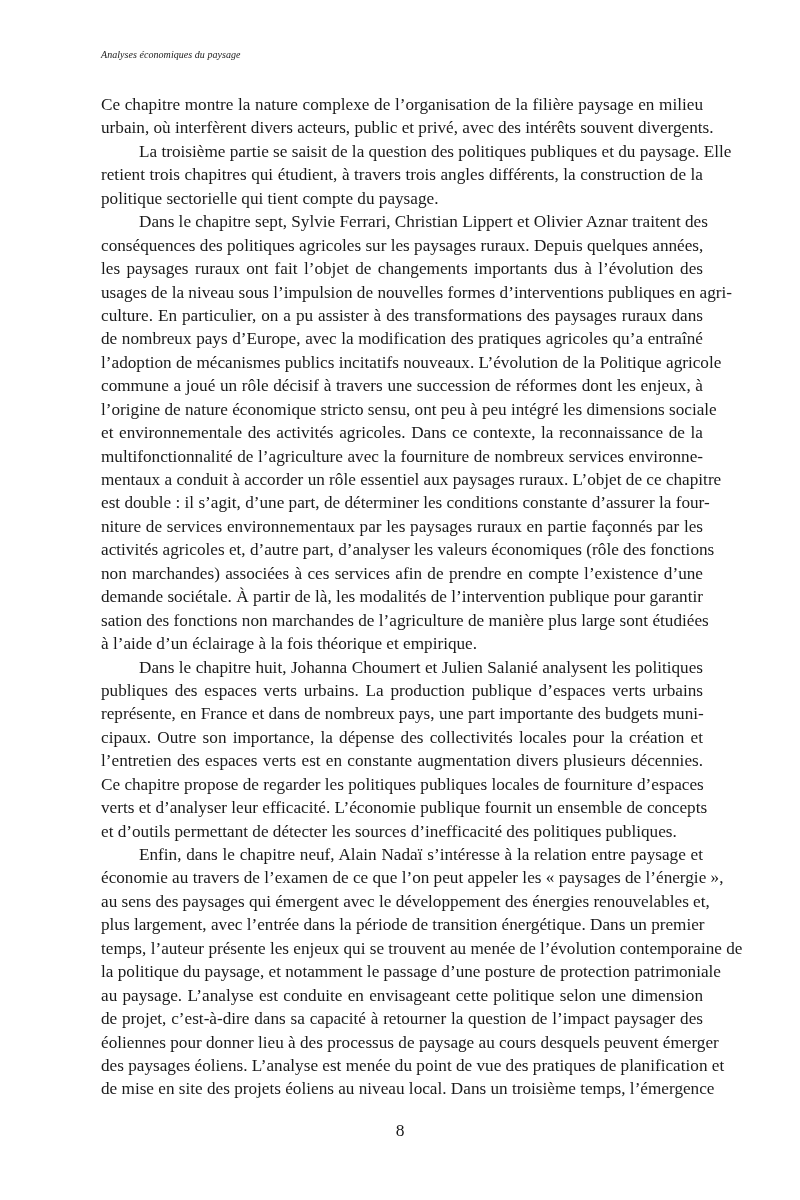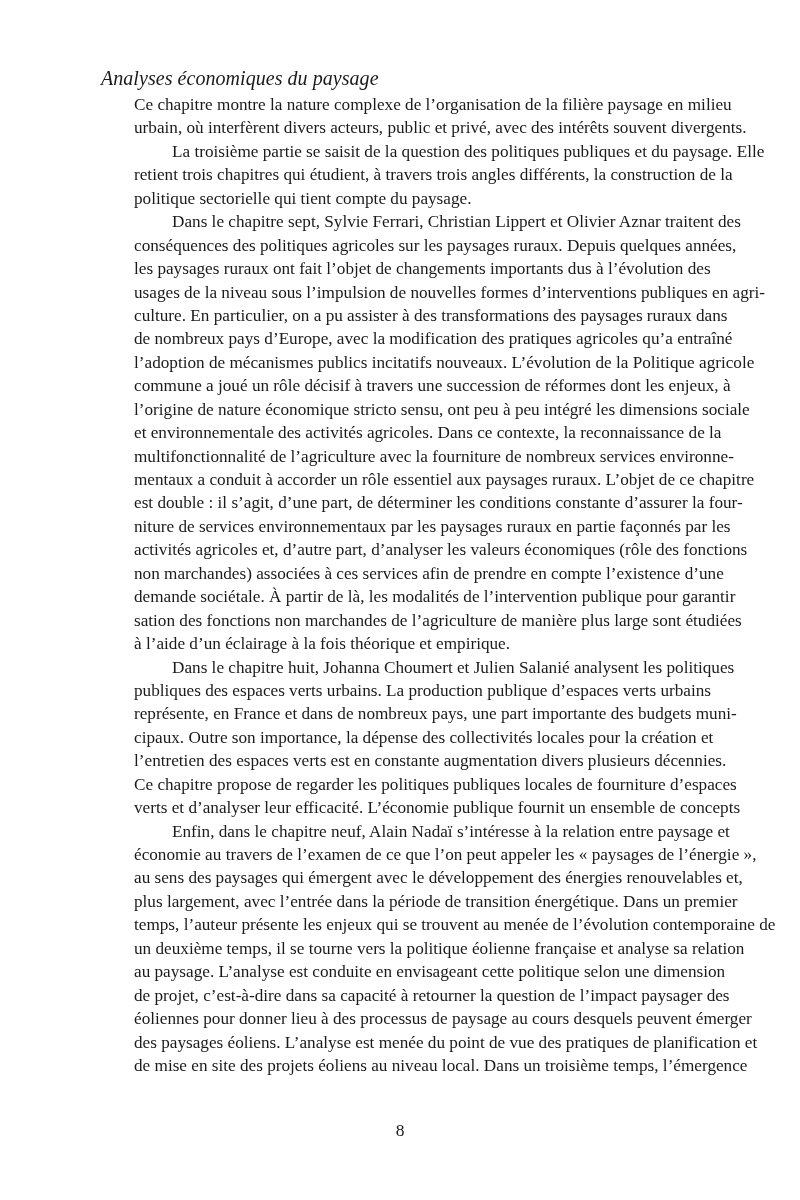--- a/index.html
+++ b/index.html
@@ -11,41 +11,40 @@
     width: 800px;
     height: 1200px;
     position: relative;
     overflow: hidden;
     font-family: "Liberation Serif", "DejaVu Serif", serif;
     color: #1a1a1a;
   }
   .running-head {
     position: absolute;
     left: 101px;
-    top: 67px;
+    top: 49px;
     font-style: italic;
-    font-size: 20px;
+    font-size: 10px;
     letter-spacing: 0.05px;
   }
   .body-text {
     position: absolute;
     left: 101px;
     top: 93px;
     width: 602px;
     font-size: 17.2px;
     line-height: 23.45px;
   }
   .line {
     display: block;
     white-space: nowrap;
     text-align: justify;
     text-align-last: justify;
     height: 23.45px;
     overflow: visible;
-    margin-left: 33px;
   }
   .line.last {
     text-align-last: left;
   }
   .line.indent {
     padding-left: 38px;
   }
   .line .it { }
   .folio {
     position: absolute;
@@ -93,28 +92,29 @@
       <span class="line last">à l’aide d’un éclairage à la fois théorique et empirique.</span>
     </div>
     <div>
       <span class="line indent">Dans le chapitre huit, Johanna Choumert et Julien Salanié analysent les politiques</span>
       <span class="line">publiques des espaces verts urbains. La production publique d’espaces verts urbains</span>
       <span class="line">représente, en France et dans de nombreux pays, une part importante des budgets muni-</span>
       <span class="line">cipaux. Outre son importance, la dépense des collectivités locales pour la création et</span>
       <span class="line">l’entretien des espaces verts est en constante augmentation divers plusieurs décennies.</span>
       <span class="line">Ce chapitre propose de regarder les politiques publiques locales de fourniture d’espaces</span>
       <span class="line">verts et d’analyser leur efficacité. L’économie publique fournit un ensemble de concepts</span>
+      <span class="line last">et d’outils permettant de détecter les sources d’inefficacité des politiques publiques.</span>
     </div>
     <div>
       <span class="line indent">Enfin, dans le chapitre neuf, Alain Nadaï s’intéresse à la relation entre paysage et</span>
       <span class="line">économie au travers de l’examen de ce que l’on peut appeler les « paysages de l’énergie »,</span>
       <span class="line">au sens des paysages qui émergent avec le développement des énergies renouvelables et,</span>
       <span class="line">plus largement, avec l’entrée dans la période de transition énergétique. Dans un premier</span>
       <span class="line">temps, l’auteur présente les enjeux qui se trouvent au menée de l’évolution contemporaine de</span>
-      <span class="line">un deuxième temps, il se tourne vers la politique éolienne française et analyse sa relation</span>
+      <span class="line">la politique du paysage, et notamment le passage d’une posture de protection patrimoniale</span>
       <span class="line">au paysage. L’analyse est conduite en envisageant cette politique selon une dimension</span>
       <span class="line">de projet, c’est-à-dire dans sa capacité à retourner la question de l’impact paysager des</span>
       <span class="line">éoliennes pour donner lieu à des processus de paysage au cours desquels peuvent émerger</span>
       <span class="line">des paysages éoliens. L’analyse est menée du point de vue des pratiques de planification et</span>
       <span class="line">de mise en site des projets éoliens au niveau local. Dans un troisième temps, l’émergence</span>
     </div>
   </div>
 
 <div class="folio">8</div>
 

